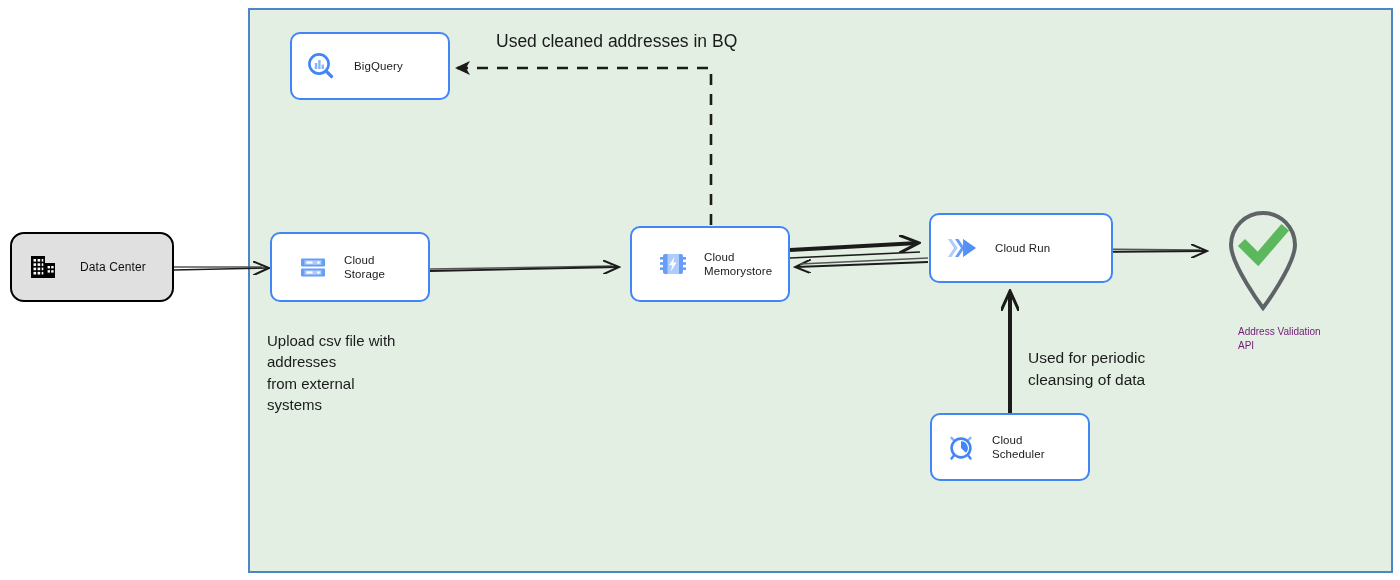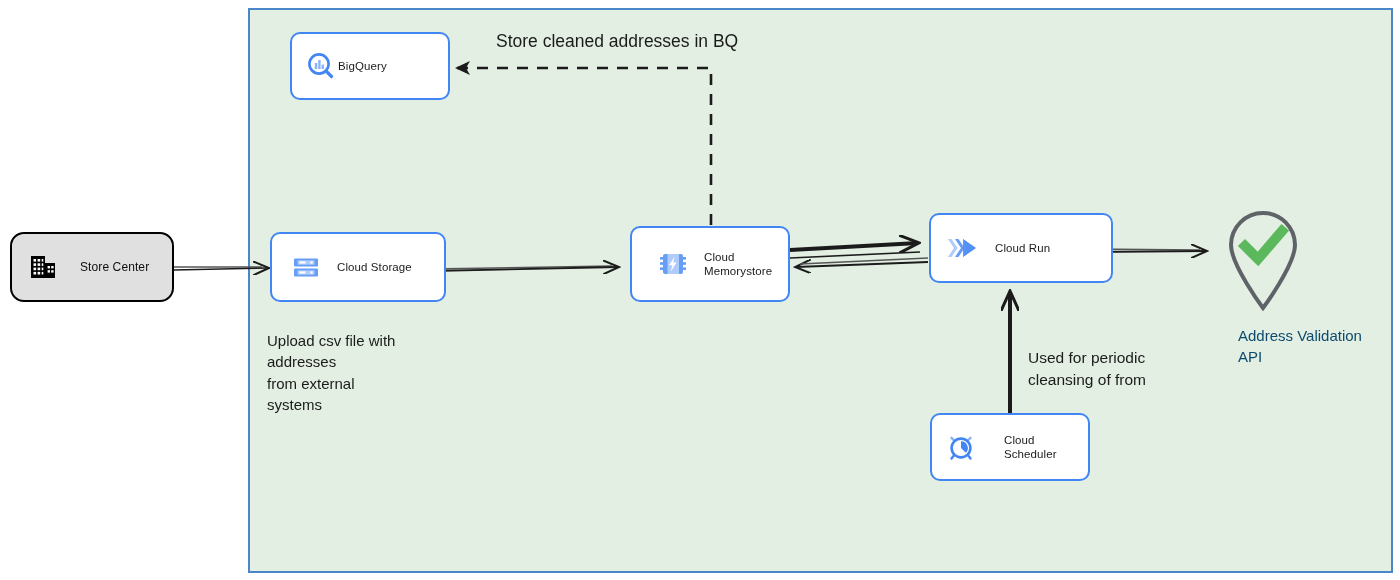--- a/index.html
+++ b/index.html
@@ -68,22 +68,22 @@
     color: #1b1b1b;
     line-height: 1.42;
     white-space: pre-line;
   }
   .note-small {
     font-size: 15.5px;
     line-height: 1.4;
   }
   .caption {
     position: absolute;
-    font-size: 15px;
-    color: #0c4a6e;
+    font-size: 10px;
+    color: #701a75;
     line-height: 1.42;
     white-space: pre-line;
   }
   svg.overlay {
     position: absolute;
     left: 0;
     top: 0;
     width: 1400px;
     height: 580px;
     pointer-events: none;
@@ -167,39 +167,39 @@
           <rect x="6.5" y="20.9" width="2.6" height="2.6"></rect>
           <rect x="10.6" y="20.9" width="2.6" height="2.6"></rect>
           <rect x="14.7" y="20.9" width="1.6" height="2.6"></rect>
           <rect x="20.6" y="15" width="2.4" height="2.4"></rect>
           <rect x="24.2" y="15" width="2.4" height="2.4"></rect>
           <rect x="20.6" y="19.2" width="2.4" height="2.4"></rect>
           <rect x="24.2" y="19.2" width="2.4" height="2.4"></rect>
         </g>
       </svg>
     </span>
-    <span class="node-label onprem-label" style="margin-left:20px;">Store Center</span>
+    <span class="node-label onprem-label" style="margin-left:20px;">Data Center</span>
   </div>
 
   <div class="node node-gcp" style="left:290px; top:32px; width:160px; height:68px; padding:0 12px;">
     <span class="node-icon" style="width:34px;height:34px;">
       <svg width="32" height="32" viewBox="0 0 32 32">
         <circle cx="14" cy="14" r="9.6" fill="none" stroke="#4285f4" stroke-width="2.6"></circle>
         <g fill="#8ab4f8">
           <rect x="9.8" y="13" width="2.4" height="6"></rect>
           <rect x="13.2" y="10" width="2.4" height="9"></rect>
           <rect x="16.6" y="14.6" width="2.4" height="4.4"></rect>
         </g>
         <line x1="21" y1="21" x2="26.5" y2="26.5" stroke="#4285f4" stroke-width="3.2" stroke-linecap="round"></line>
       </svg>
     </span>
-    <span class="node-label" style="margin-left:0;text-align:right;">BigQuery</span>
-  </div>
-
-  <div class="node node-gcp" style="left:270px; top:232px; width:176px; height:70px; padding:0 17px;">
+    <span class="node-label" style="margin-left:16px;text-align:right;">BigQuery</span>
+  </div>
+
+  <div class="node node-gcp" style="left:270px; top:232px; width:160px; height:70px; padding:0 24px;">
     <span class="node-icon" style="width:34px;height:34px;">
       <svg width="32" height="32" viewBox="0 0 32 32">
         <g>
           <rect x="4" y="7.5" width="24" height="8" rx="1" fill="#669df6"></rect>
           <rect x="7.5" y="9.3" width="17" height="4.4" fill="#aecbfa"></rect>
           <rect x="9.5" y="10.4" width="6" height="2.2" fill="#ffffff"></rect>
           <circle cx="21.5" cy="11.5" r="1.3" fill="#ffffff"></circle>
         </g>
         <g>
           <rect x="4" y="17.5" width="24" height="8" rx="1" fill="#669df6"></rect>
@@ -237,21 +237,21 @@
       <svg width="36" height="30" viewBox="0 0 36 30">
         <path d="M4,6 L10,15 L4,24 L7.5,24 L13.5,15 L7.5,6 Z" fill="#aecbfa"></path>
         <path d="M11,6 L17,15 L11,24 L14.5,24 L20.5,15 L14.5,6 Z" fill="#669df6"></path>
         <path d="M19,6 L32,15 L19,24 L22,15 Z" fill="#aecbfa"></path>
         <path d="M19,6 L32,15 L19,24 Z" fill="#4285f4" opacity="0.85"></path>
       </svg>
     </span>
     <span class="node-label" style="margin-left:14px;">Cloud Run</span>
   </div>
 
-  <div class="node node-gcp" style="left:930px; top:413px; width:160px; height:68px; padding:0 12px;gap:12px;">
+  <div class="node node-gcp" style="left:930px; top:413px; width:160px; height:68px; padding:0 12px;">
     <span class="node-icon" style="width:34px;height:34px;">
       <svg width="32" height="32" viewBox="0 0 32 32">
         <line x1="6.5" y1="6.8" x2="9.5" y2="9.8" stroke="#8ab4f8" stroke-width="2.4" stroke-linecap="round"></line>
         <line x1="25.5" y1="6.8" x2="22.5" y2="9.8" stroke="#8ab4f8" stroke-width="2.4" stroke-linecap="round"></line>
         <line x1="8.5" y1="25" x2="6.5" y2="27.5" stroke="#4285f4" stroke-width="2.4" stroke-linecap="round"></line>
         <line x1="23.5" y1="25" x2="25.5" y2="27.5" stroke="#4285f4" stroke-width="2.4" stroke-linecap="round"></line>
         <circle cx="16" cy="17" r="9.4" fill="none" stroke="#4285f4" stroke-width="2.6"></circle>
         <path d="M16,17 L16,10.2 A6.8,6.8 0 0 1 20.8,21.8 Z" fill="#4285f4"></path>
       </svg>
     </span>
@@ -260,25 +260,25 @@
 
   <div class="pin-wrap" style="left:1218px; top:207px; width:90px; height:105px;">
     <svg width="90" height="105" viewBox="0 0 90 105">
       <path d="M45,101 C45,101 13,58 13,38 A32,32 0 0 1 77,38 C77,58 45,101 45,101 Z" fill="none" stroke="#5f6368" stroke-width="4"></path>
       <path d="M27,39 L40,52 L64,24" fill="none" stroke="#5cb85c" stroke-width="10" stroke-linecap="square" stroke-linejoin="miter"></path>
     </svg>
   </div>
   <div class="caption" style="left:1238px; top:325px; width:160px;">Address Validation
 API</div>
 
-  <div class="edge-label" style="left:496px; top:31px;">Store cleaned addresses in BQ</div>
+  <div class="edge-label" style="left:496px; top:31px;">Used cleaned addresses in BQ</div>
 
 
   <div class="note note-small" style="left:1028px; top:347px; width:220px;">Used for periodic
-cleansing of from</div>
+cleansing of data</div>
 
   <div class="note" style="left:267px; top:330px; width:230px;">Upload csv file with
 addresses
 from external
 systems</div>
 
 
 </div>
 
 </body></html>

